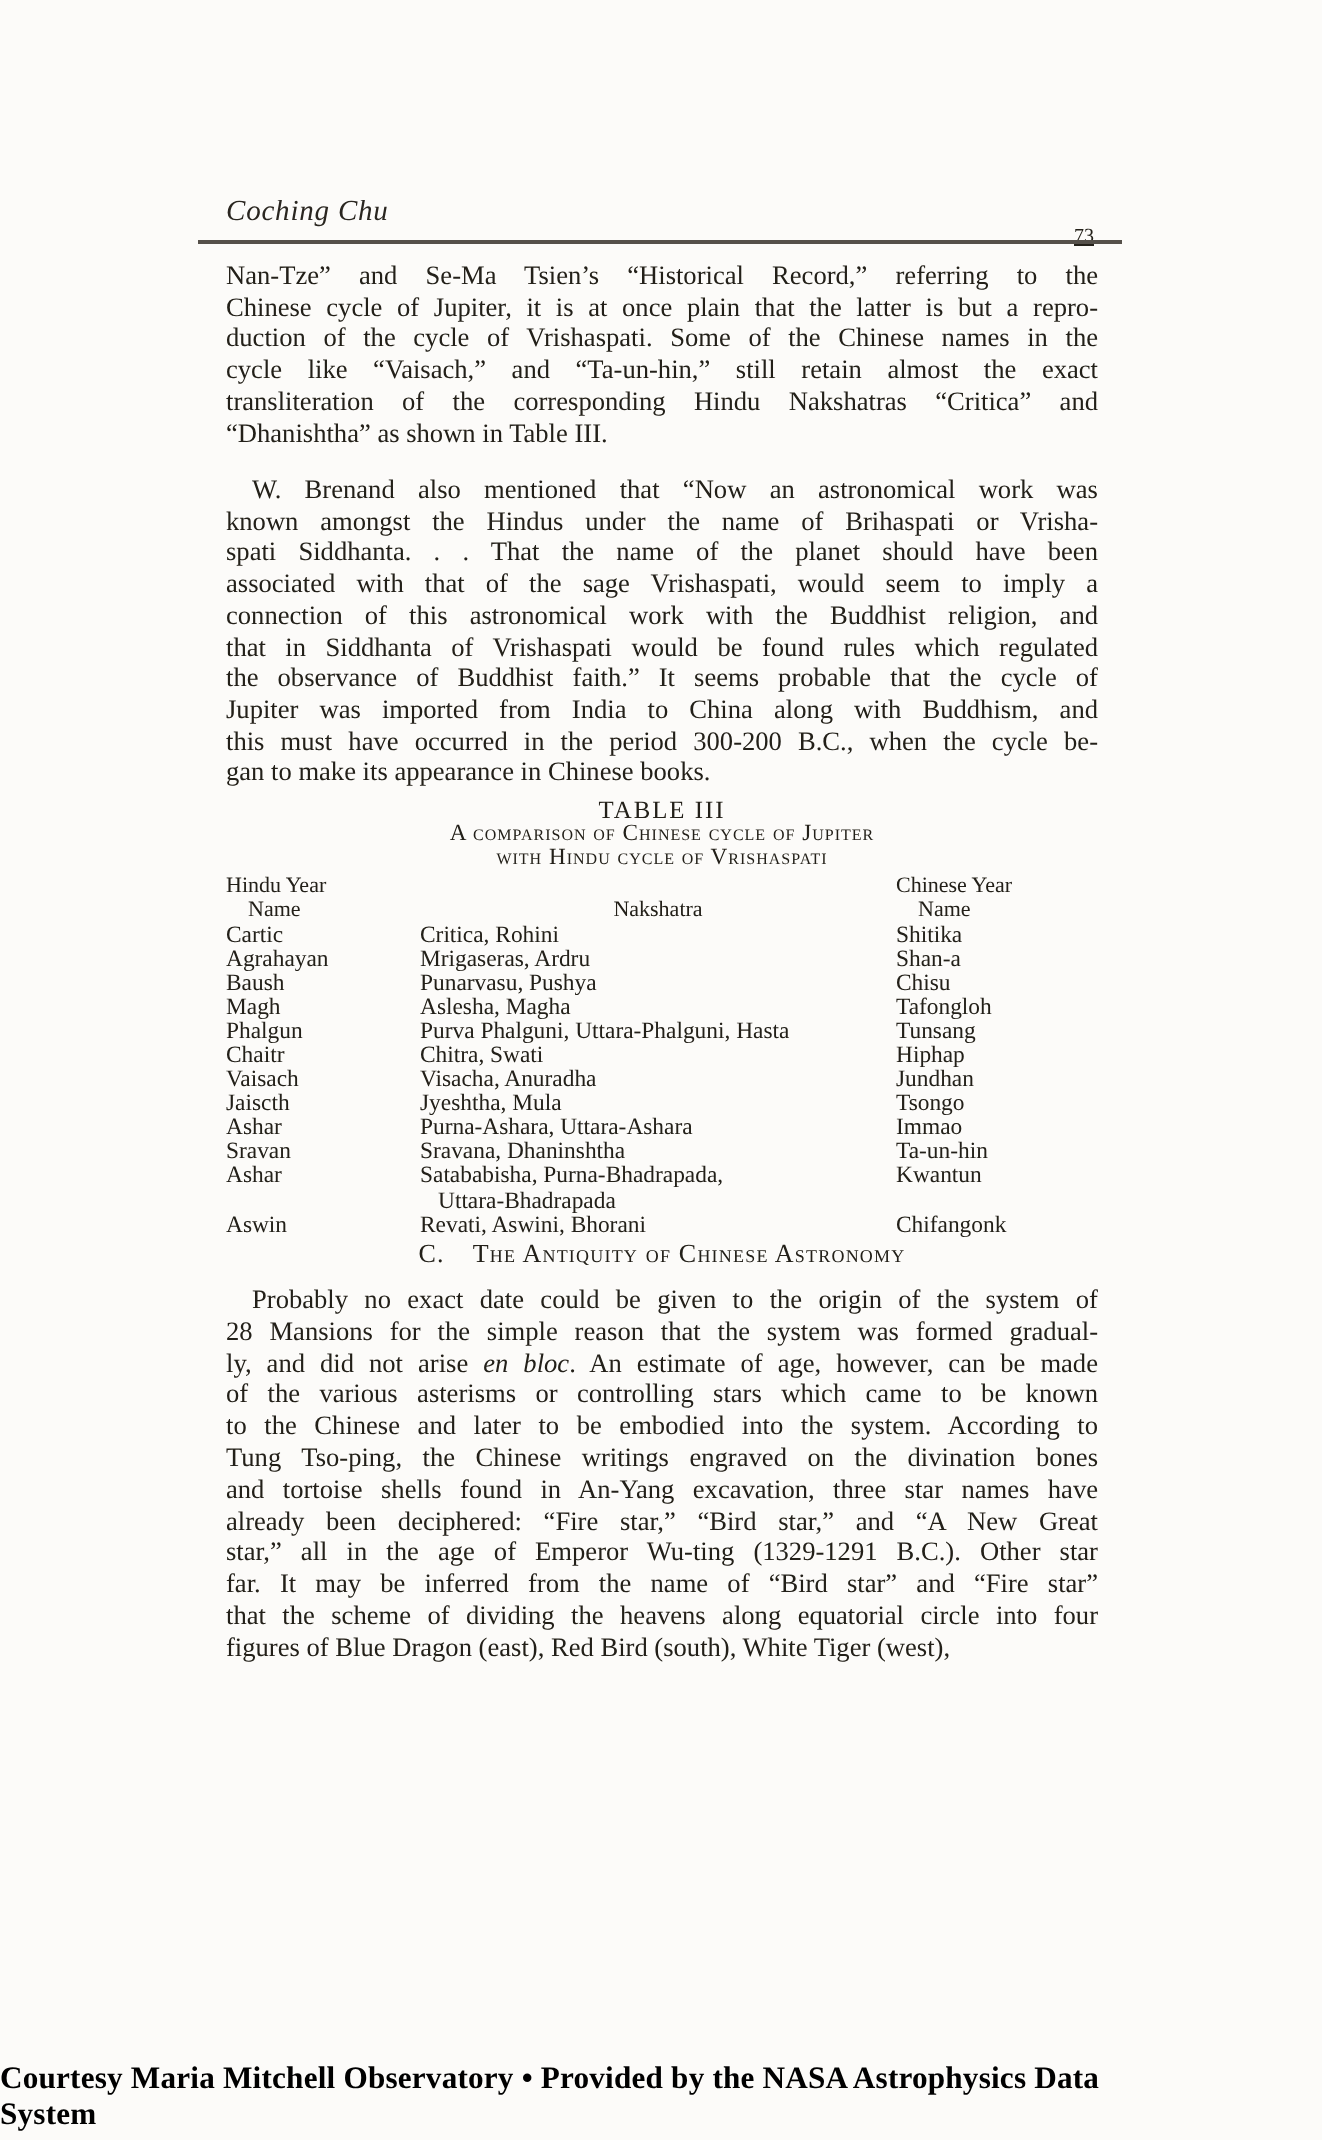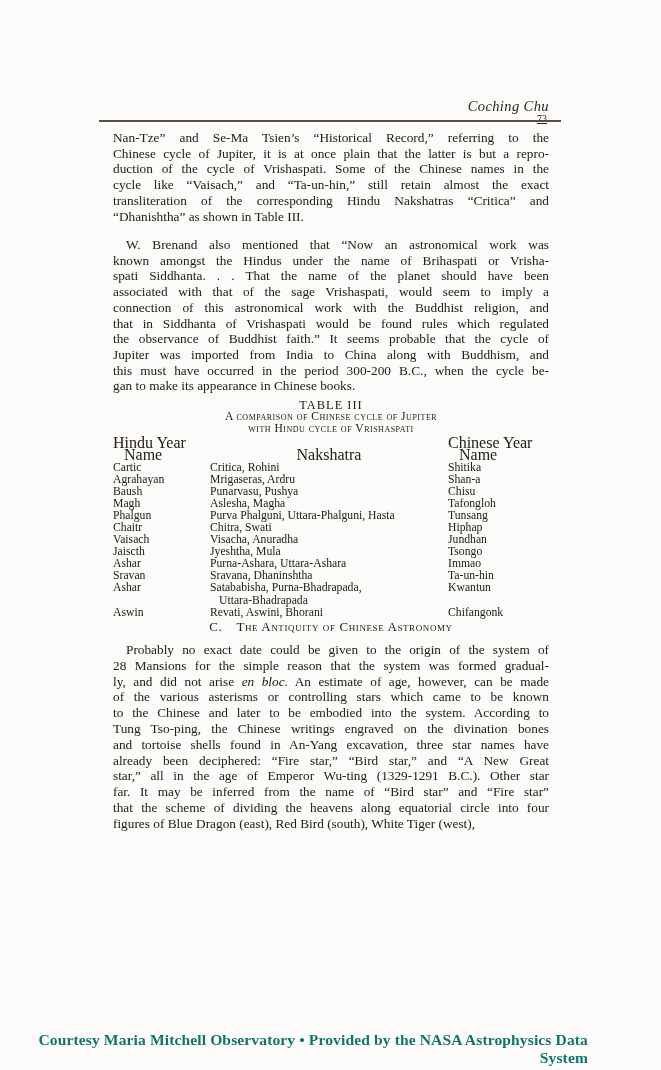--- a/index.html
+++ b/index.html
@@ -9,21 +9,21 @@
     font-family:"Liberation Serif", serif;
   }
   .page {
     position:relative; width:661px; height:1070px;
     background:#fcfbf9; color:#232019; overflow:hidden;
   }
 
   
   .headrow { position:absolute; left:113px; top:98px; width:436px; height:18px; }
   .head-title {
-    text-align:right; font-style:italic; font-size:14.5px;
+    text-align:left; font-style:italic; font-size:14.5px;
     letter-spacing:0.4px; color:#2a2620;
   }
   .head-num { position:absolute; right:2px; top:15px; font-size:10px; font-style:normal;text-decoration:underline; }
   .rule { position:absolute; left:99px; top:120px; width:462px; height:2px; background:#55504a; }
 
   
   .para { position:absolute; left:113px; width:436px; font-size:13.3px; line-height:15.7px; }
   .para.p1 { top:130px; }
   .para.p2 { top:237px; }
   .para.p3 { top:642px; line-height:15.8px; }
@@ -37,21 +37,21 @@
     text-align:center; font-size:12.4px; letter-spacing:1px;
   }
   .tbl-caption {
     position:absolute; left:113px; top:411px; width:436px;
     text-align:center; font-variant:small-caps; font-size:11.6px;
     line-height:12.3px; letter-spacing:0.5px;
   }
   .tbl-head {
     position:absolute; left:113px; top:437px; width:436px;
     display:grid; grid-template-columns:97px 238px 1fr;
-    font-size:16px; line-height:12.1px;
+    font-size:11px; line-height:12.1px;
   }
   .tbl-head .sub { padding-left:11px; }
   .tbl-head .c2 { display:flex; flex-direction:column; justify-content:flex-end; align-items:center; }
   .tbl-rows {
     position:absolute; left:113px; top:462px; width:436px;
     font-size:11.7px; line-height:12.05px;
   }
   .trow { display:grid; grid-template-columns:97px 238px 1fr; }
   .tc2 .cont { padding-left:9px; }
 
@@ -59,22 +59,22 @@
   .sec-head {
     position:absolute; left:113px; top:619px; width:436px;
     text-align:center; font-variant:small-caps; font-size:13px;
     letter-spacing:0.6px;
   }
   .sec-head .sec-label { margin-right:14px; }
 
   
   .footer {
     position:absolute; left:0; top:1031px; width:588px;
-    text-align:right; font-weight:bold; font-size:15.6px;
-    color:#0f766e; letter-spacing:0.1px;
+    text-align:left; font-weight:bold; font-size:15.6px;
+    color:#000000; letter-spacing:0.1px;
   }
 </style>
 </head>
 <body>
 
 <div class="page">
 
   <div class="headrow">
     <div class="head-title">Coching Chu</div>
     <div class="head-num">73</div>

